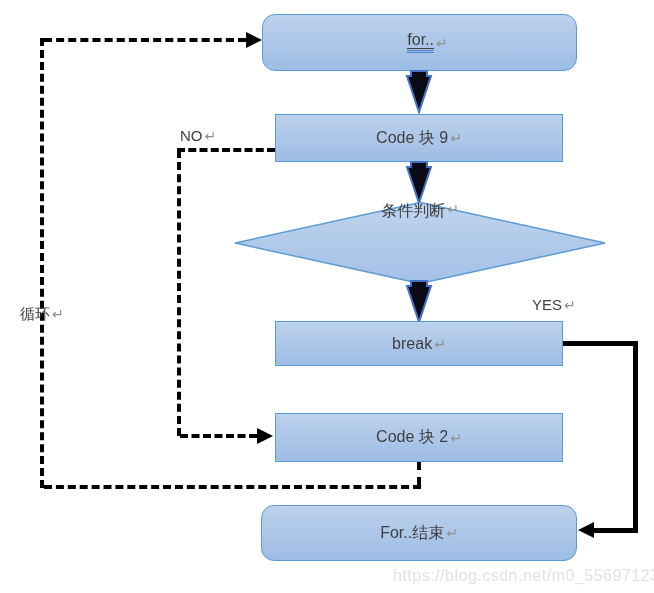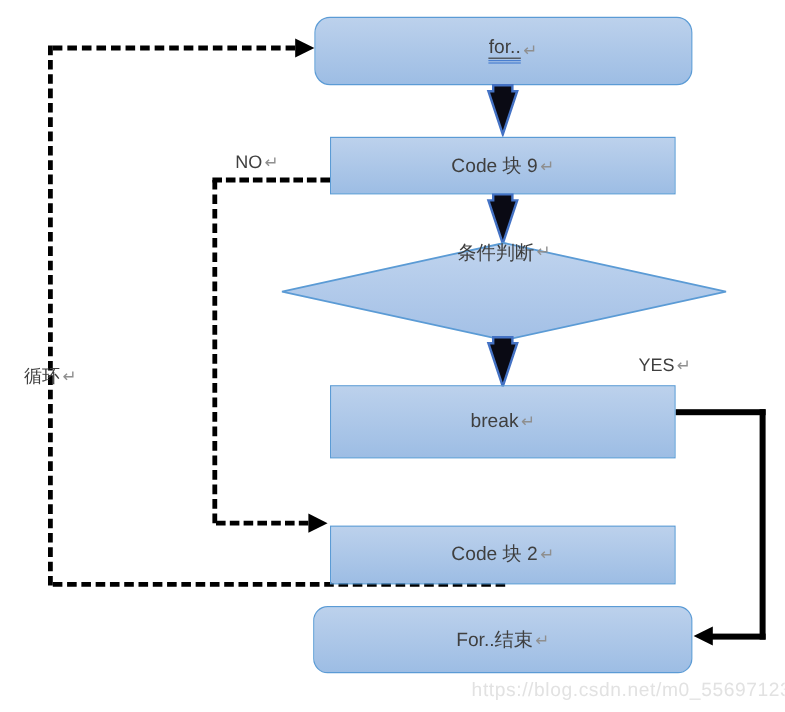--- a/index.html
+++ b/index.html
@@ -98,36 +98,36 @@
   </svg>
   <div class="diamond-label">
     <span>条件判断</span>
       <span class="mark">↵</span>
   </div>
 
   <svg class="blockarrow" style="left:399px;top:280px;" viewBox="0 0 40 44">
     <polygon points="12,1 28,1 28,6 32,6 20,42 8,6 12,6" fill="#0a0a14" stroke="#4472c4" stroke-width="2"></polygon>
   </svg>
 
-  <div class="node" style="left:275px;top:321px;width:288px;height:61px;">
+  <div class="node" style="left:275px;top:321px;width:288px;height:45px;">
     <span>break</span>
       <span class="mark">↵</span>
   </div>
 
-  <div class="node" style="left:275px;top:413px;width:288px;height:49px;margin-top:25px;">
+  <div class="node" style="left:275px;top:413px;width:288px;height:49px;">
     <span>Code 块 2</span>
       <span class="mark">↵</span>
   </div>
 
-  <div class="node rounded" style="left:261px;top:505px;width:316px;height:56px;border-radius:12px;">
+  <div class="node rounded" style="left:261px;top:505px;width:316px;height:56px;">
     <span>For..结束</span>
       <span class="mark">↵</span>
   </div>
 
-  <div class="edge-label clip" style="left:196px;top:126px;width:46px;">
+  <div class="edge-label clip" style="left:180px;top:126px;width:46px;">
     <span>NO</span><span class="mark">↵</span>
   </div>
   <div class="edge-label clip" style="left:532px;top:295px;width:56px;">
     <span>YES</span><span class="mark">↵</span>
   </div>
   <div class="edge-label" style="left:20px;top:276px;margin-top:28px;">
     <span>循环</span><span class="mark">↵</span>
   </div>
 
   <div class="watermark">https://blog.csdn.net/m0_55697123</div>

